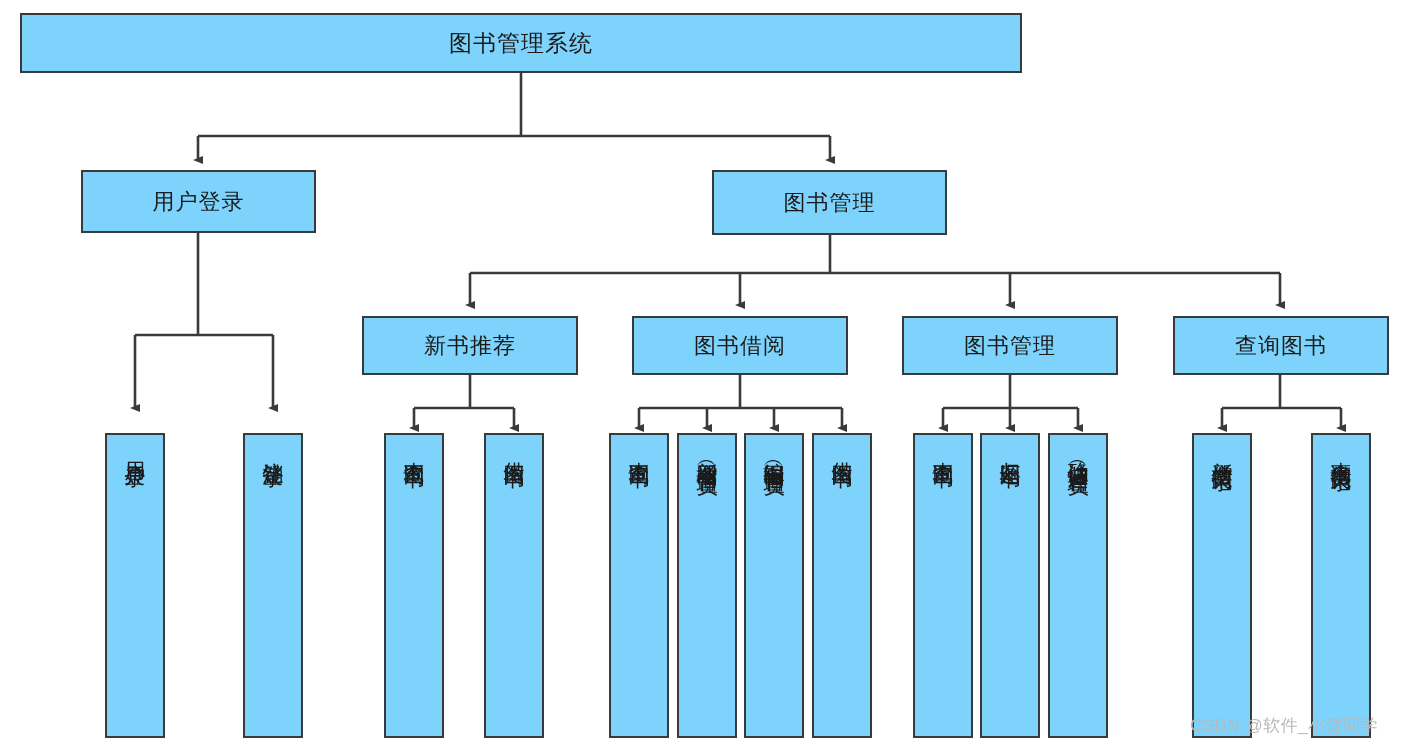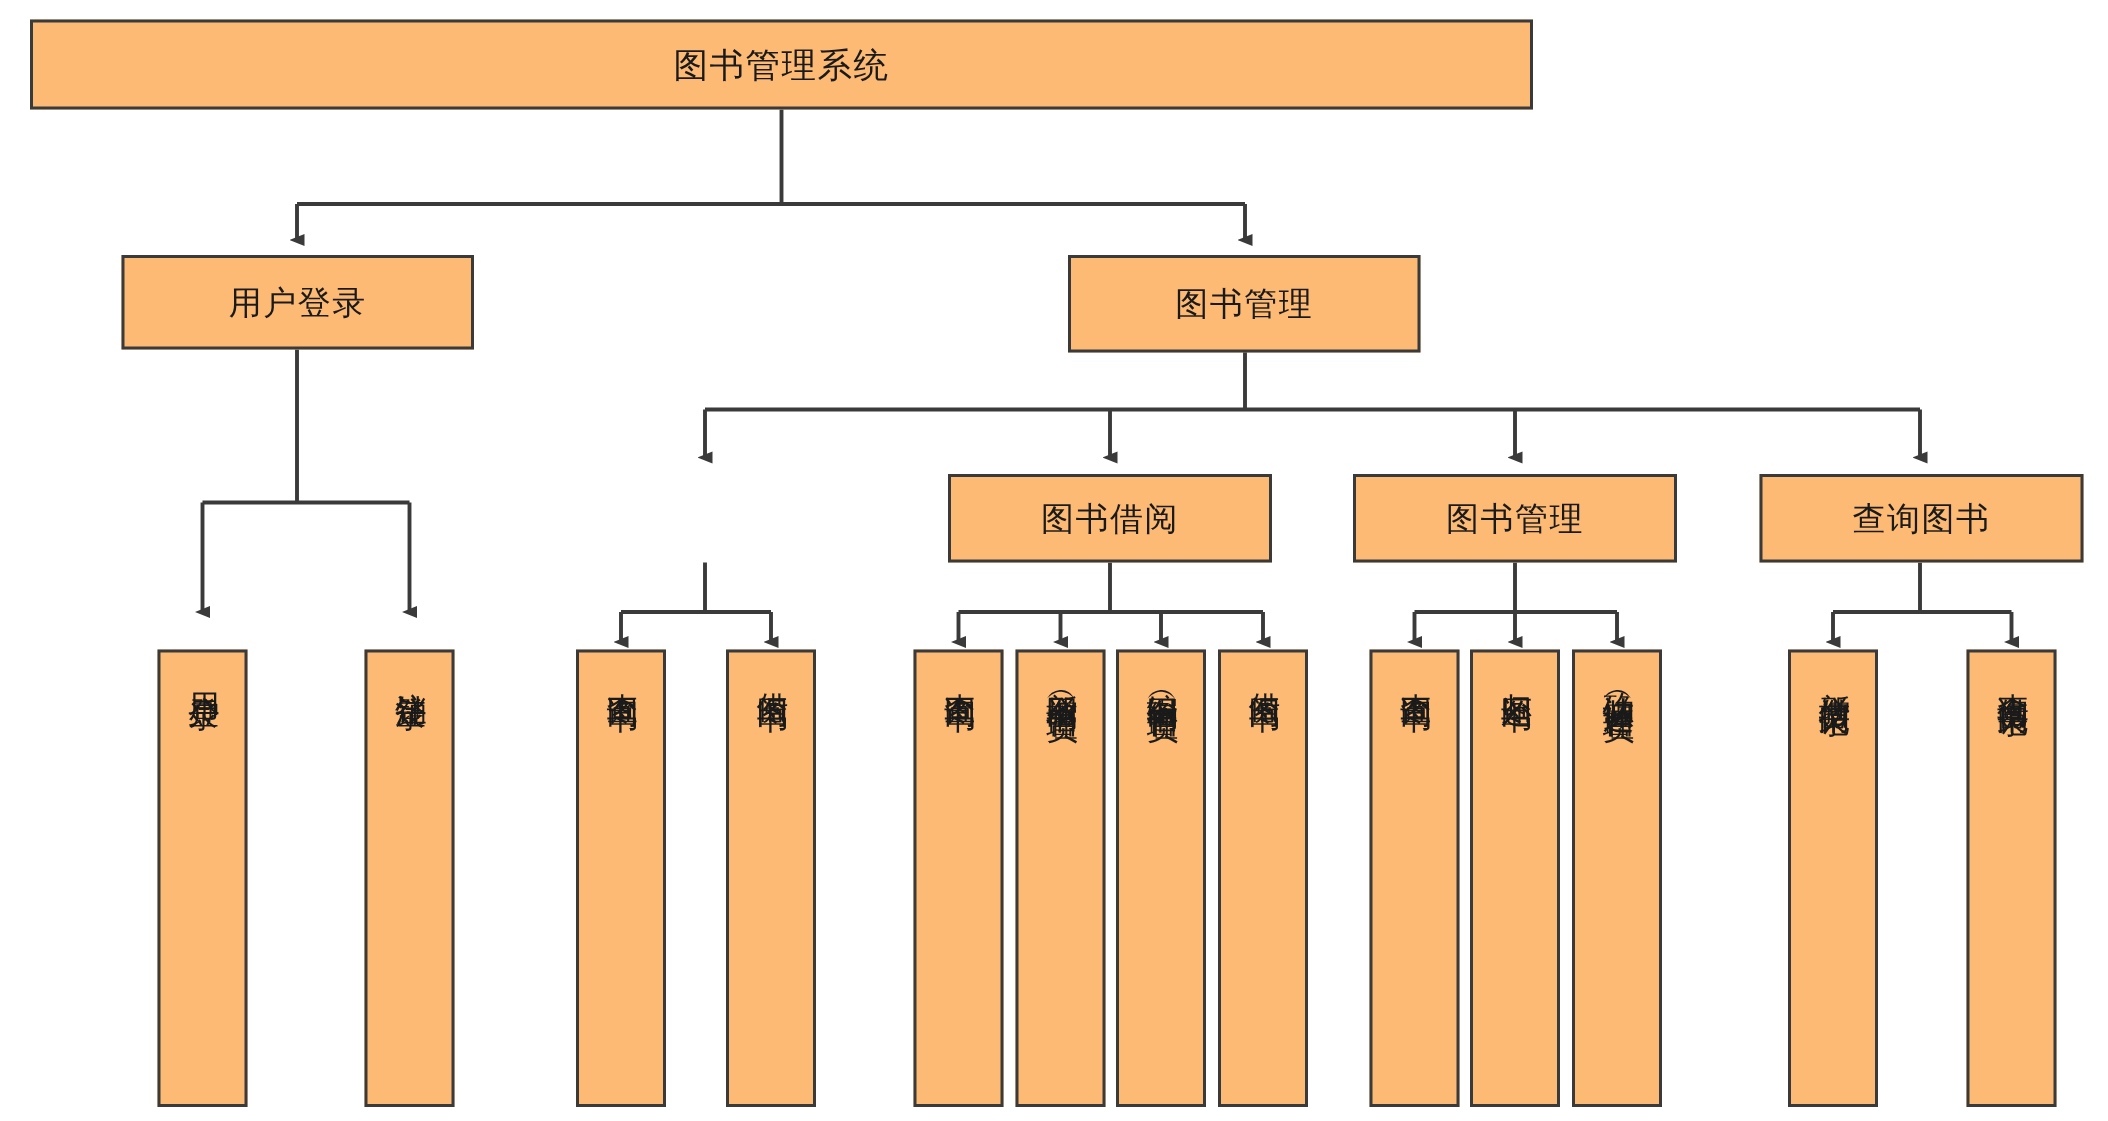--- a/index.html
+++ b/index.html
@@ -21,21 +21,21 @@
     position: absolute;
     left: 0;
     top: 0;
     width: 1405px;
     height: 747px;
     pointer-events: none;
   }
   .node {
     position: absolute;
     box-sizing: border-box;
-    background: #fdba74;
+    background: #7dd3fc;
     border: 2px solid #3a3a3a;
     display: flex;
     align-items: center;
     justify-content: center;
     color: #1a1a1a;
   }
   .node.h {
     font-size: 22px;
     letter-spacing: 1px;
   }
@@ -123,20 +123,23 @@
     <span>图书管理系统</span>
   </div>
 
   <div class="node h" style="left:81px; top:170px; width:235px; height:63px;">
     <span>用户登录</span>
   </div>
   <div class="node h" style="left:712px; top:170px; width:235px; height:65px;">
     <span>图书管理</span>
   </div>
 
+  <div class="node h" style="left:362px; top:316px; width:216px; height:59px;">
+    <span>新书推荐</span>
+  </div>
   <div class="node h" style="left:632px; top:316px; width:216px; height:59px;">
     <span>图书借阅</span>
   </div>
   <div class="node h" style="left:902px; top:316px; width:216px; height:59px;">
     <span>图书管理</span>
   </div>
   <div class="node h" style="left:1173px; top:316px; width:216px; height:59px;">
     <span>查询图书</span>
   </div>
 
@@ -177,14 +180,15 @@
     <span class="vtext">确认归还（管理员）</span>
   </div>
 
   <div class="node v" style="left:1192px; top:433px; width:60px; height:305px;">
     <span class="vtext">新增借阅记录</span>
   </div>
   <div class="node v" style="left:1311px; top:433px; width:60px; height:305px;">
     <span class="vtext">查询借阅记录</span>
   </div>
 
+  <div class="watermark">CSDN @软件_小贺同学</div>
 
 </div>
 
 </body></html>

